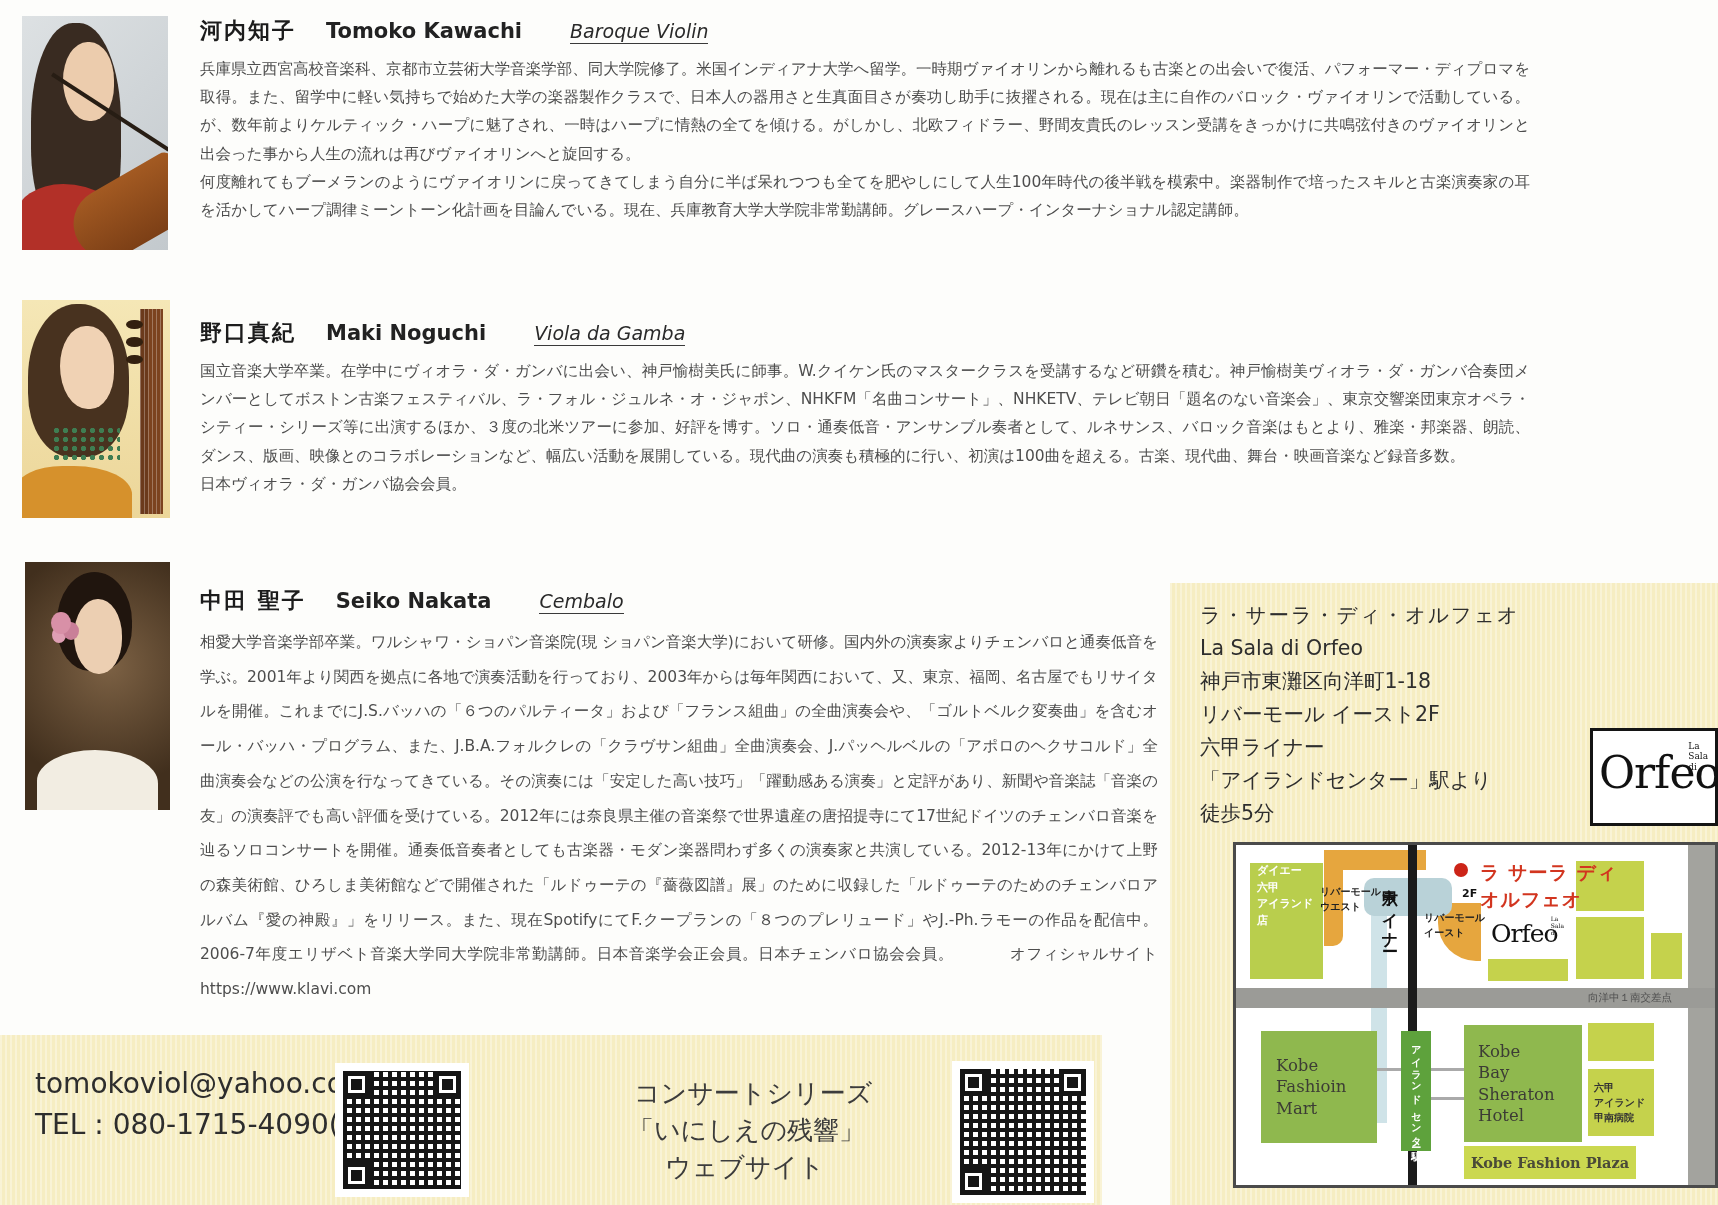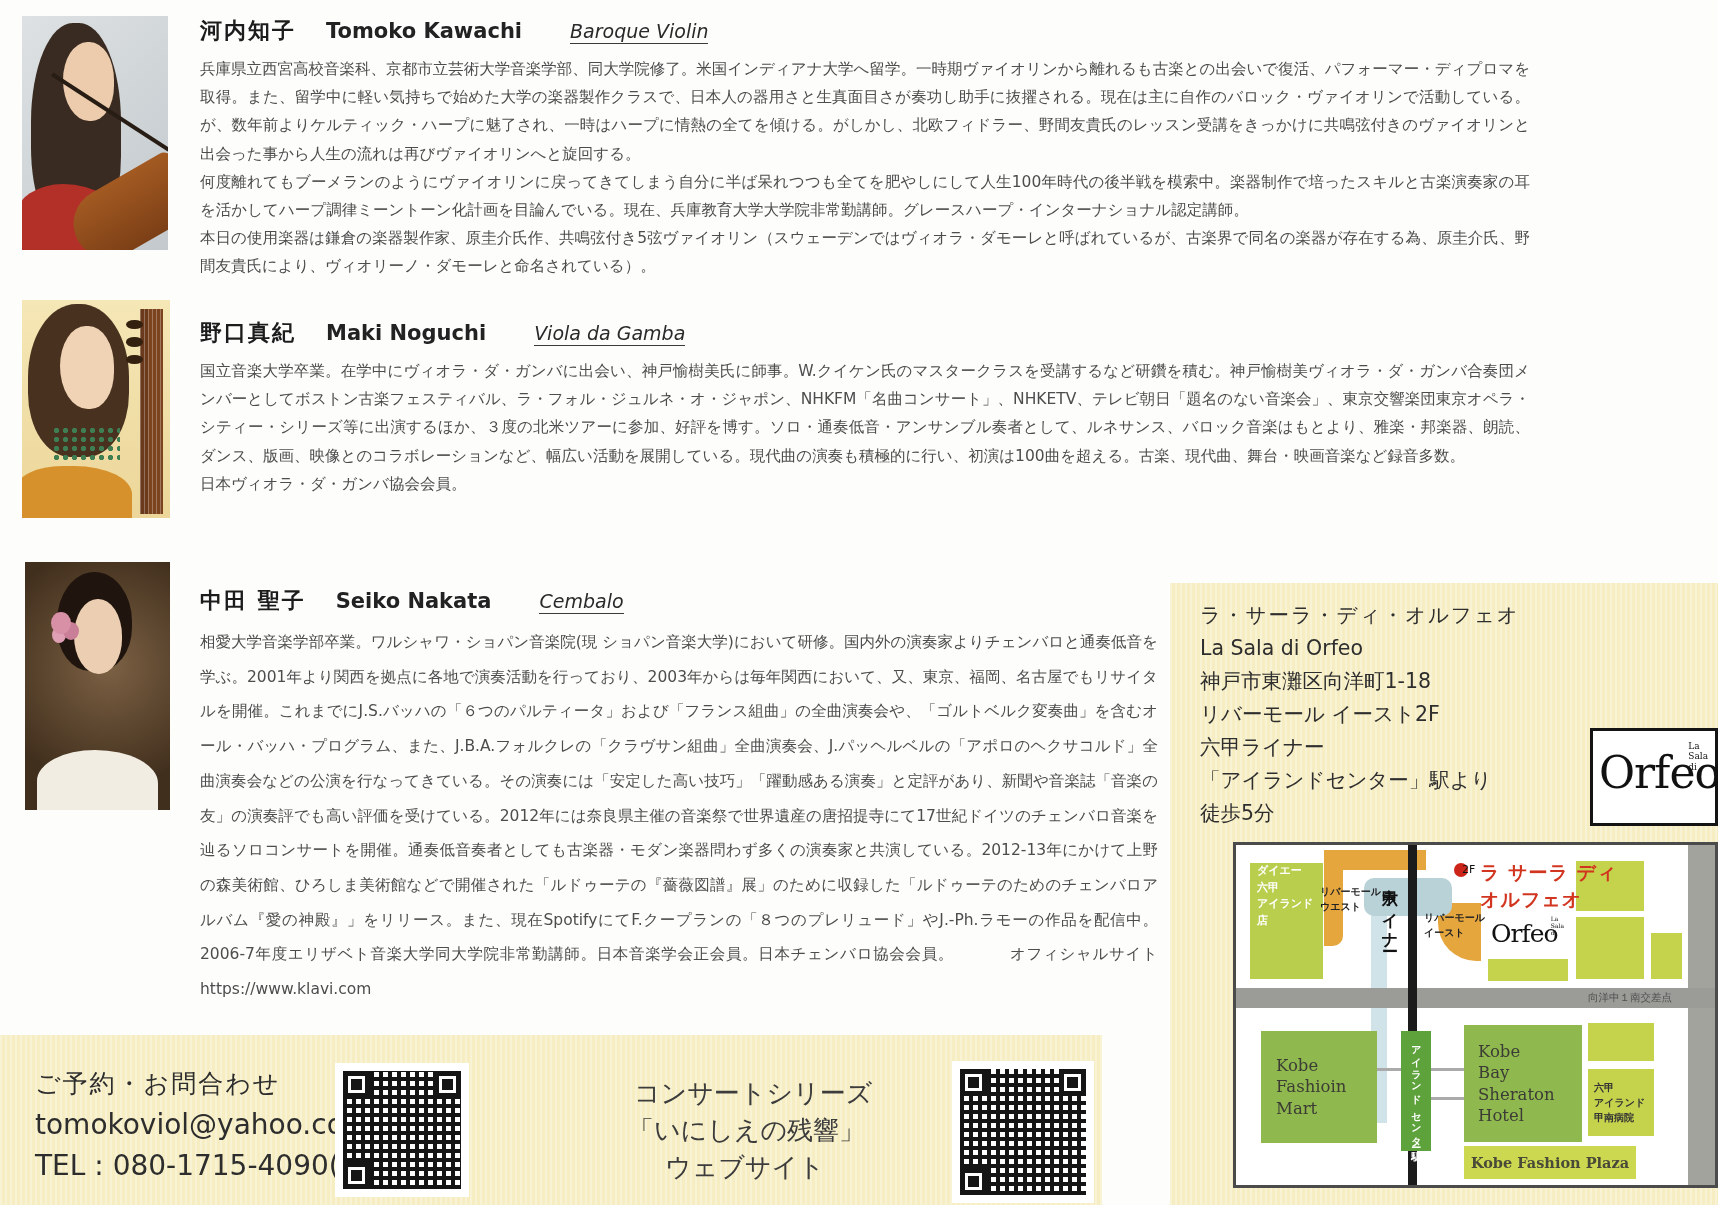--- a/index.html
+++ b/index.html
@@ -73,21 +73,21 @@
   .daiei span{font-size:11px;font-weight:bold;color:#fff;line-height:1.5;}
   .o1{left:88px;top:5px;width:102px;height:20px;background:#e6a63e;}
   .o2{left:88px;top:25px;width:19px;height:76px;background:#e6a63e;border-radius:0 0 10px 0;}
   .o3{left:202px;top:58px;width:43px;height:58px;background:#e6a63e;border-radius:0 0 0 38px;z-index:2;}
   .pond{left:128px;top:33px;width:88px;height:38px;background:#b9d2d8;border-radius:10px;z-index:2;}
   .canal{left:135px;top:70px;width:16px;height:208px;background:#cfe3e8;z-index:1;}
   .maplabel{position:absolute;font-size:10px;font-weight:bold;color:#222;line-height:1.45;z-index:4;white-space:nowrap;}
   .west-label{left:84px;top:40px;}
   .east-label{left:188px;top:66px;}
   .red-dot{left:218px;top:18px;width:14px;height:14px;border-radius:50%;background:#cc2418;z-index:5;}
-  .floor-2f{left:226px;top:18px;font-size:11px;font-weight:normal;color:#111;z-index:5;}
+  .floor-2f{left:226px;top:42px;font-size:11px;font-weight:bold;color:#111;z-index:5;}
   .venue-red{left:244px;top:14px;z-index:5;font-size:19px;font-weight:bold;color:#d2351f;line-height:1.4;letter-spacing:1px;white-space:nowrap;}
   .logo-mini{left:252px;top:66px;width:80px;height:46px;background:#fff;z-index:4;}
   .logo-mini .logo-main{font-size:25px;left:3px;top:8px;letter-spacing:-1px;}
   .logo-mini .logo-stack{right:4px;top:5px;}
   .logo-mini .logo-stack i{font-size:6px;}
   .g{background:#c5d24c;z-index:1;}
   .g1{left:252px;top:114px;width:80px;height:22px;}
   .g2{left:340px;top:16px;width:68px;height:50px;}
   .g3{left:340px;top:72px;width:68px;height:62px;}
   .g4{left:415px;top:88px;width:31px;height:46px;}
@@ -163,21 +163,20 @@
   </div>
 
   <section class="bio-section s1">
     <div class="bio-head">
       <span class="name-jp">河内知子</span>
       <span class="name-en">Tomoko Kawachi</span>
       <span class="instrument">Baroque Violin</span>
     </div>
     <p>兵庫県立西宮高校音楽科、京都市立芸術大学音楽学部、同大学院修了。米国インディアナ大学へ留学。一時期ヴァイオリンから離れるも古楽との出会いで復活、パフォーマー・ディプロマを取得。また、留学中に軽い気持ちで始めた大学の楽器製作クラスで、日本人の器用さと生真面目さが奏功し助手に抜擢される。現在は主に自作のバロック・ヴァイオリンで活動している。が、数年前よりケルティック・ハープに魅了され、一時はハープに情熱の全てを傾ける。がしかし、北欧フィドラー、野間友貴氏のレッスン受講をきっかけに共鳴弦付きのヴァイオリンと出会った事から人生の流れは再びヴァイオリンへと旋回する。</p>
     <p>何度離れてもブーメランのようにヴァイオリンに戻ってきてしまう自分に半ば呆れつつも全てを肥やしにして人生100年時代の後半戦を模索中。楽器制作で培ったスキルと古楽演奏家の耳を活かしてハープ調律ミーントーン化計画を目論んでいる。現在、兵庫教育大学大学院非常勤講師。グレースハープ・インターナショナル認定講師。</p>
-    <p>本日の使用楽器は鎌倉の楽器製作家、原圭介氏作、共鳴弦付き5弦ヴァイオリン（スウェーデンではヴィオラ・ダモーレと呼ばれているが、古楽界で同名の楽器が存在する為、原圭介氏、野間友貴氏により、ヴィオリーノ・ダモーレと命名されている）。</p>
   </section>
 
   <section class="bio-section s2">
     <div class="bio-head">
       <span class="name-jp">野口真紀</span>
       <span class="name-en">Maki Noguchi</span>
       <span class="instrument">Viola da Gamba</span>
     </div>
     <p>国立音楽大学卒業。在学中にヴィオラ・ダ・ガンバに出会い、神戸愉樹美氏に師事。W.クイケン氏のマスタークラスを受講するなど研鑽を積む。神戸愉樹美ヴィオラ・ダ・ガンバ合奏団メンバーとしてボストン古楽フェスティバル、ラ・フォル・ジュルネ・オ・ジャポン、NHKFM「名曲コンサート」、NHKETV、テレビ朝日「題名のない音楽会」、東京交響楽団東京オペラ・シティー・シリーズ等に出演するほか、３度の北米ツアーに参加、好評を博す。ソロ・通奏低音・アンサンブル奏者として、ルネサンス、バロック音楽はもとより、雅楽・邦楽器、朗読、ダンス、版画、映像とのコラボレーションなど、幅広い活動を展開している。現代曲の演奏も積極的に行い、初演は100曲を超える。古楽、現代曲、舞台・映画音楽など録音多数。</p>
     <p>日本ヴィオラ・ダ・ガンバ協会会員。</p>
@@ -293,21 +292,20 @@
       </div>
 
       <div class="b plaza">
         <span>Kobe Fashion Plaza</span>
       </div>
     </div>
   </aside>
 
   <div class="abs cream bottom-strip">
     <div class="contact">
-      <div class="contact-title">ご予約・お問合わせ</div>
       <div class="contact-email">tomokoviol@yahoo.co.jp</div>
       <div class="contact-tel">TEL : 080-1715-4090(河内)</div>
     </div>
 
     <div class="qr qr1">
       <div class="qr-pattern">
         <div class="qf tl"></div>
         <div class="qf tr"></div>
         <div class="qf bl"></div>
       </div>

